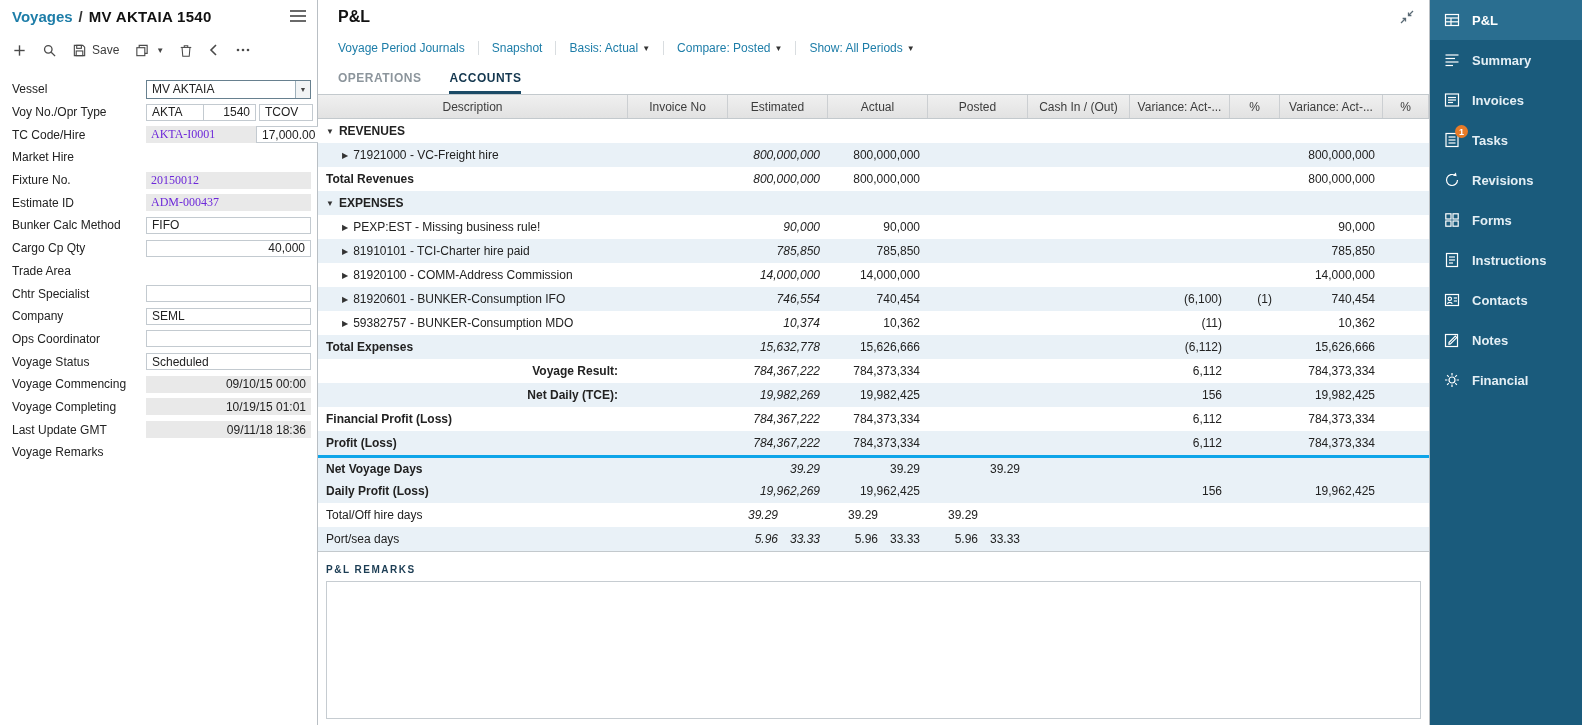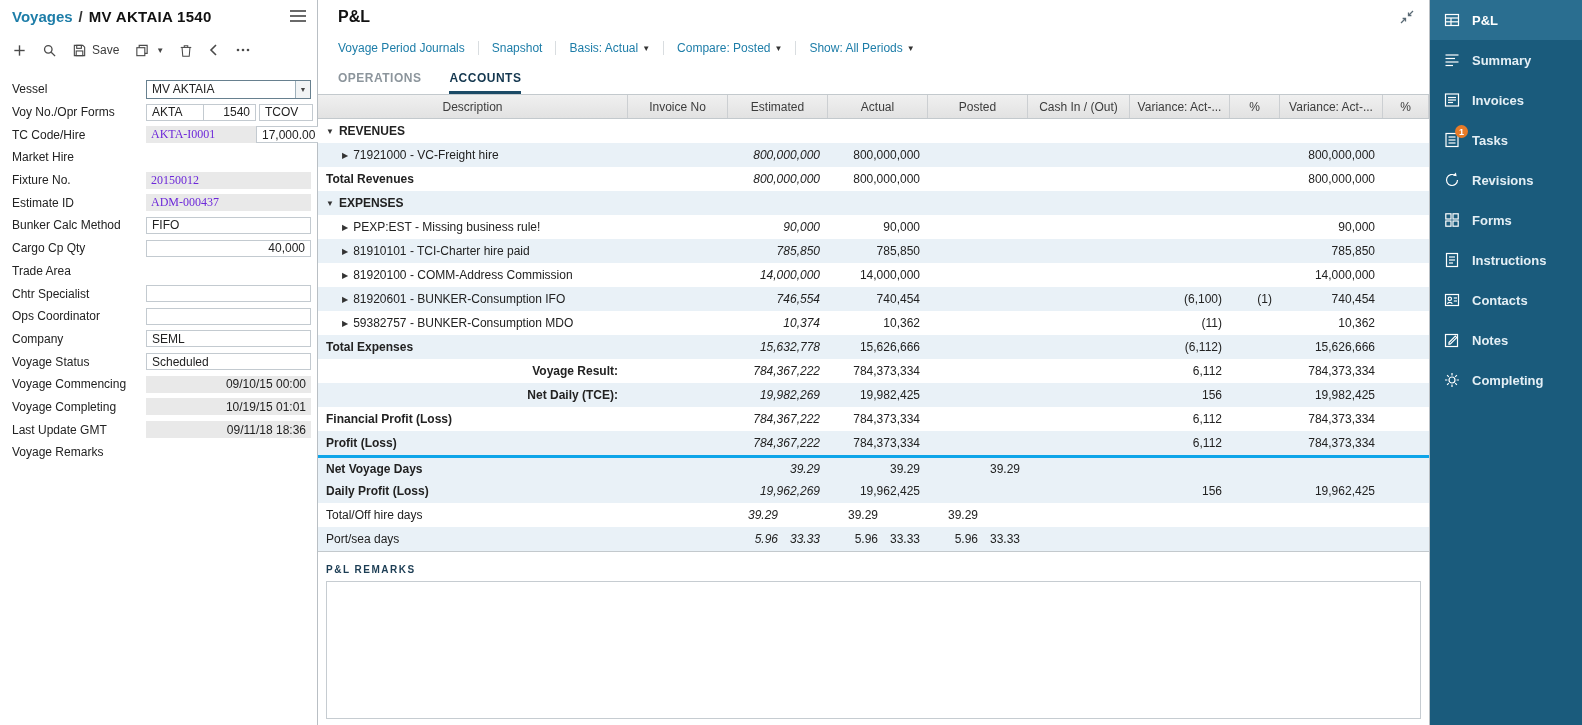--- a/index.html
+++ b/index.html
@@ -160,21 +160,21 @@
       <div class="form-row">
         <div class="form-label">Vessel</div>
         <div class="form-field">
           <div class="combo">
             <span class="combo-val">MV AKTAIA</span>
             <span class="combo-btn">▼</span>
           </div>
         </div>
       </div>
       <div class="form-row">
-        <div class="form-label">Voy No./Opr Forms</div>
+        <div class="form-label">Voy No./Opr Type</div>
         <div class="form-field">
           <div class="seg seg-white" style="width:58px">AKTA</div>
           <div class="seg seg-white right" style="width:52px;border-left:none">1540</div>
           <div class="gap3"></div>
           <div class="seg seg-white" style="width:54px">TCOV</div>
         </div>
       </div>
       <div class="form-row">
         <div class="form-label">TC Code/Hire</div>
         <div class="form-field">
@@ -214,29 +214,29 @@
         <div class="form-label">Trade Area</div>
         <div class="form-field"></div>
       </div>
       <div class="form-row">
         <div class="form-label">Chtr Specialist</div>
         <div class="form-field">
           <div class="seg seg-white w-full"></div>
         </div>
       </div>
       <div class="form-row">
+        <div class="form-label">Company</div>
+        <div class="form-field">
+          <div class="seg seg-white w-full">SEML</div>
+        </div>
+      </div>
+      <div class="form-row">
         <div class="form-label">Ops Coordinator</div>
         <div class="form-field">
           <div class="seg seg-white w-full"></div>
-        </div>
-      </div>
-      <div class="form-row">
-        <div class="form-label">Company</div>
-        <div class="form-field">
-          <div class="seg seg-white w-full">SEML</div>
         </div>
       </div>
       <div class="form-row">
         <div class="form-label">Voyage Status</div>
         <div class="form-field">
           <div class="seg seg-white w-full">Scheduled</div>
         </div>
       </div>
       <div class="form-row">
         <div class="form-label">Voyage Commencing</div>
@@ -688,17 +688,17 @@
         </span>
         <span>Notes</span>
       </div>
       <div class="sb-item">
         <span class="sb-icon">
           <svg viewBox="0 0 18 18" width="18" height="18" fill="none" stroke="#fff" stroke-width="1.2">
             <circle cx="9" cy="9" r="3"></circle>
             <path d="M9 2v2.4M9 13.6V16M2 9h2.4M13.6 9H16M4.1 4.1l1.7 1.7M12.2 12.2l1.7 1.7M13.9 4.1l-1.7 1.7M5.8 12.2l-1.7 1.7"></path>
           </svg>
         </span>
-        <span>Completing</span>
+        <span>Financial</span>
       </div>
     </div>
 
 </div>
 
 </body></html>

